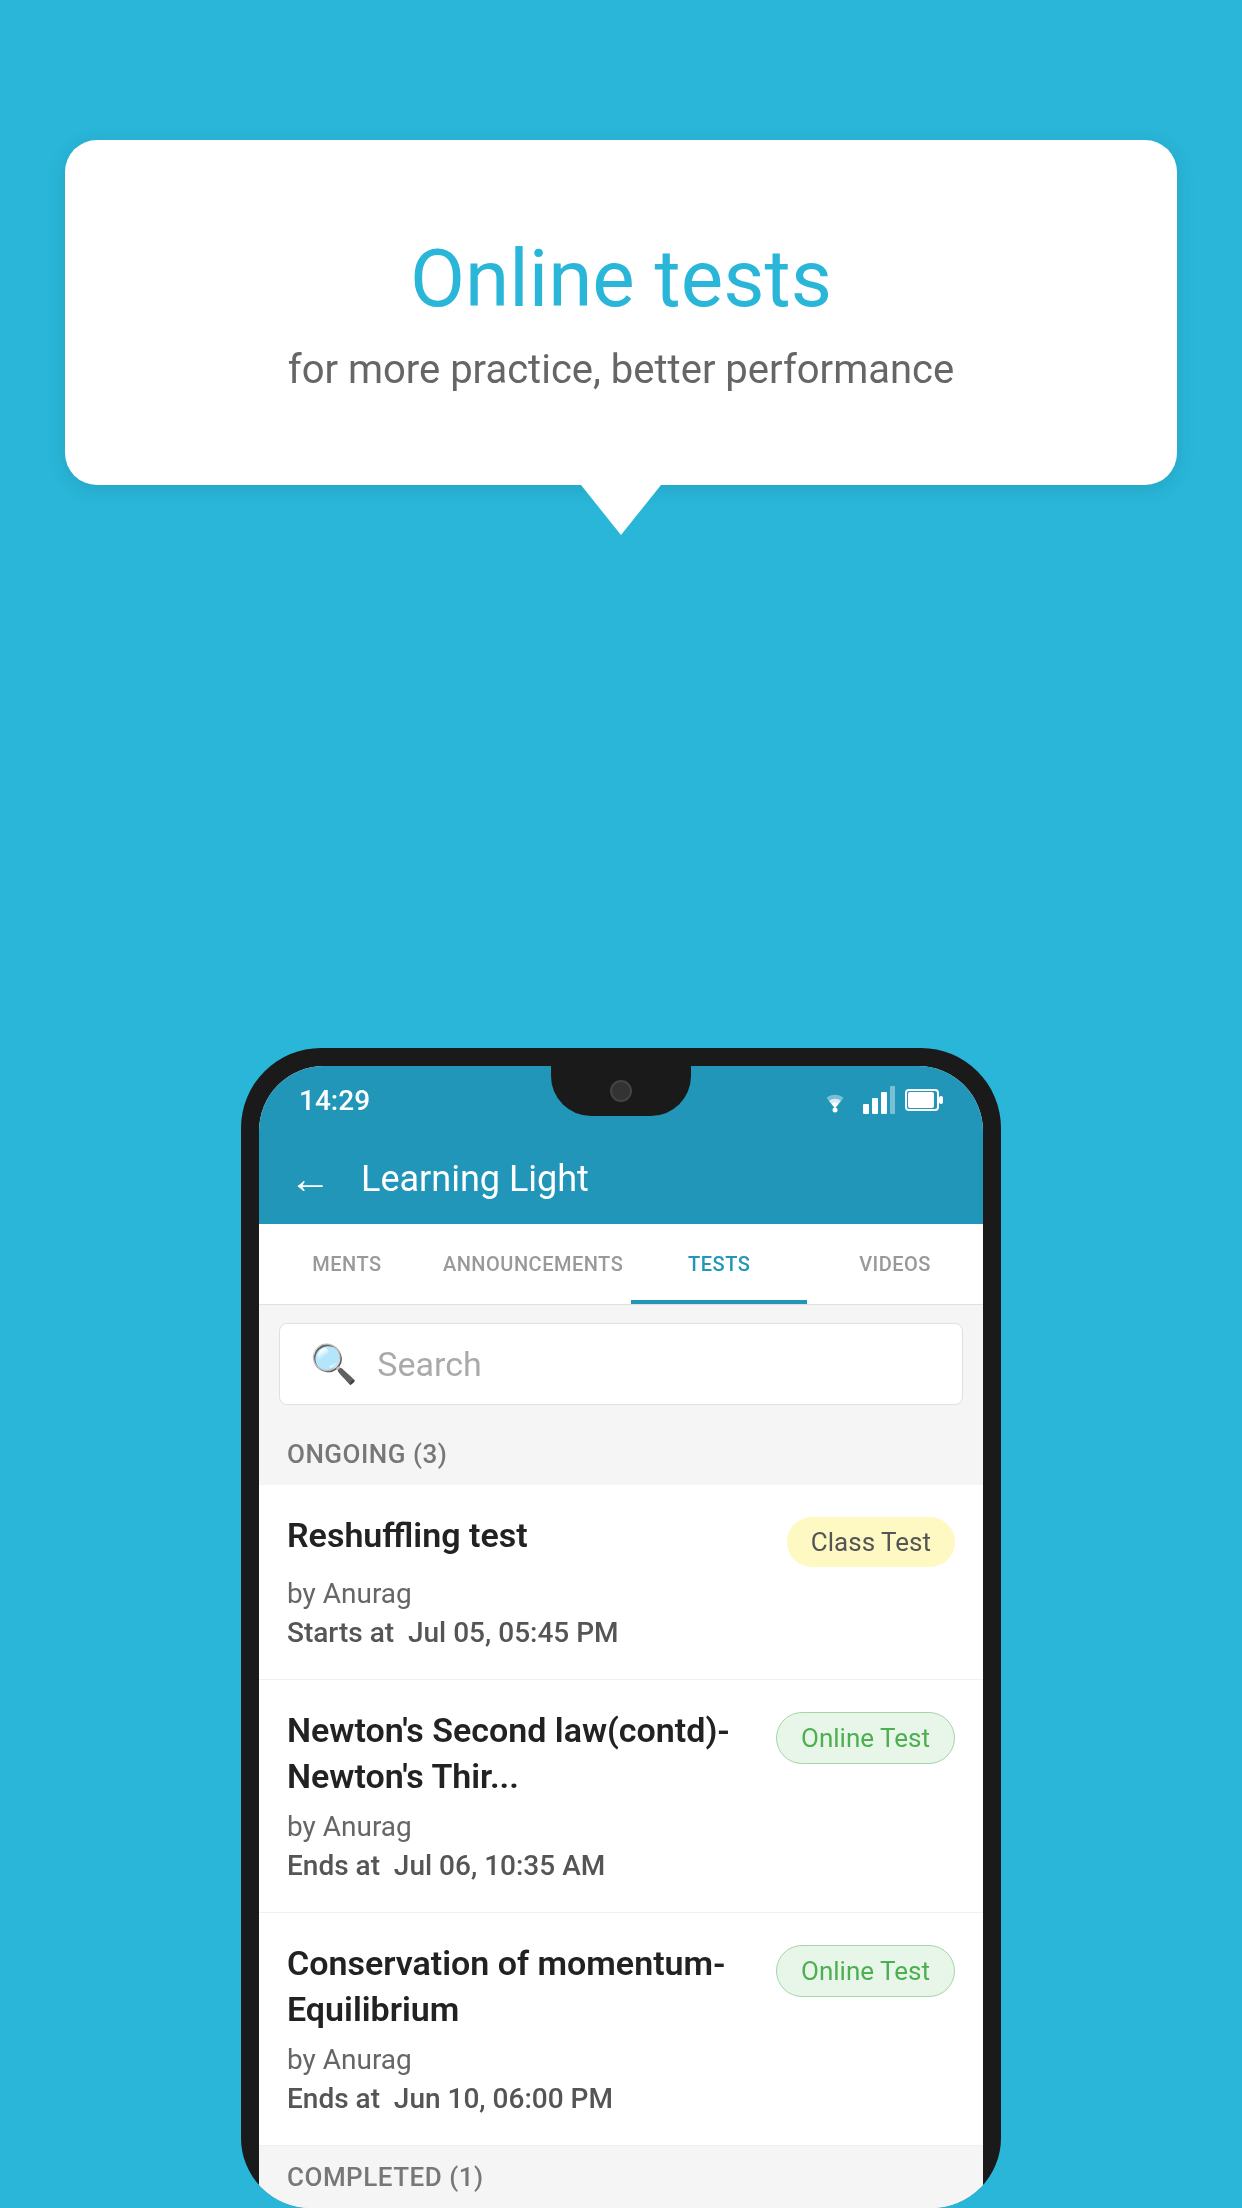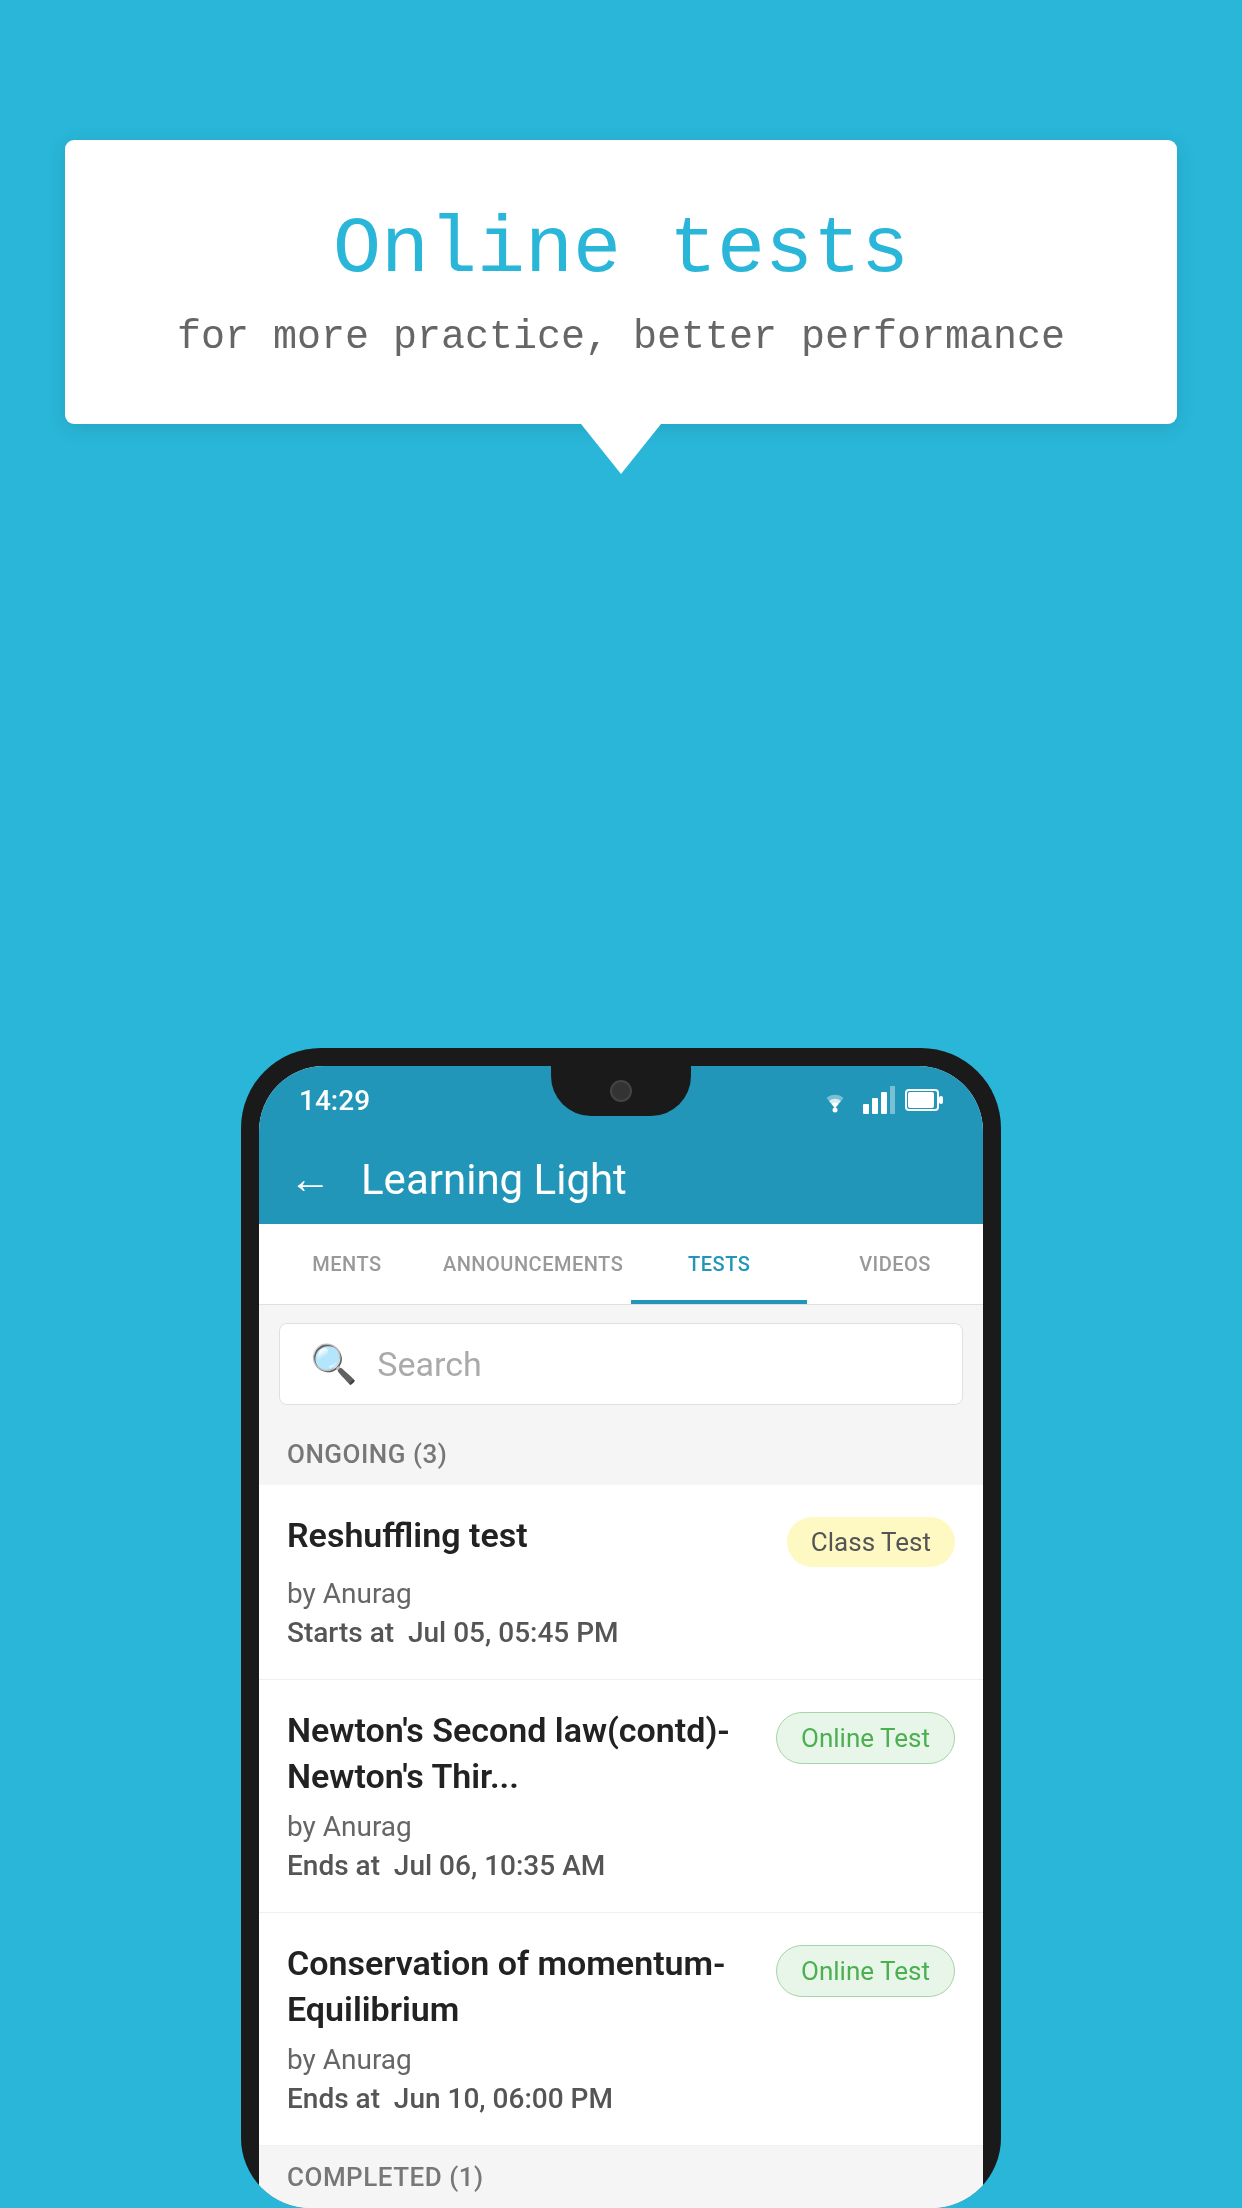--- a/index.html
+++ b/index.html
@@ -20,26 +20,25 @@
       top: 140px;
       left: 65px;
       right: 65px;
       display: flex;
       flex-direction: column;
       align-items: center;
     }
 
     .speech-bubble {
       background: white;
-      border-radius: 9px;
-      padding: 64px 80px;
+      border-radius: 32px;
+      padding: 92px 80px;
       text-align: center;
       width: 100%;
       box-shadow: 0 4px 20px rgba(0,0,0,0.1);
-      font-family: Liberation Mono, monospace;
     }
 
     .speech-bubble-title {
       font-size: 80px;
       color: #29b6d8;
       font-weight: 400;
       margin-bottom: 20px;
     }
 
     .speech-bubble-subtitle {
@@ -159,21 +158,21 @@
     }
 
     .back-arrow {
       color: white;
       font-size: 42px;
       line-height: 1;
     }
 
     .app-title {
       color: white;
-      font-size: 42px;
+      font-size: 36px;
       font-weight: 400;
     }
 
     
     .tabs-container {
       background: white;
       display: flex;
       border-bottom: 1px solid #e0e0e0;
       overflow: hidden;
     }

